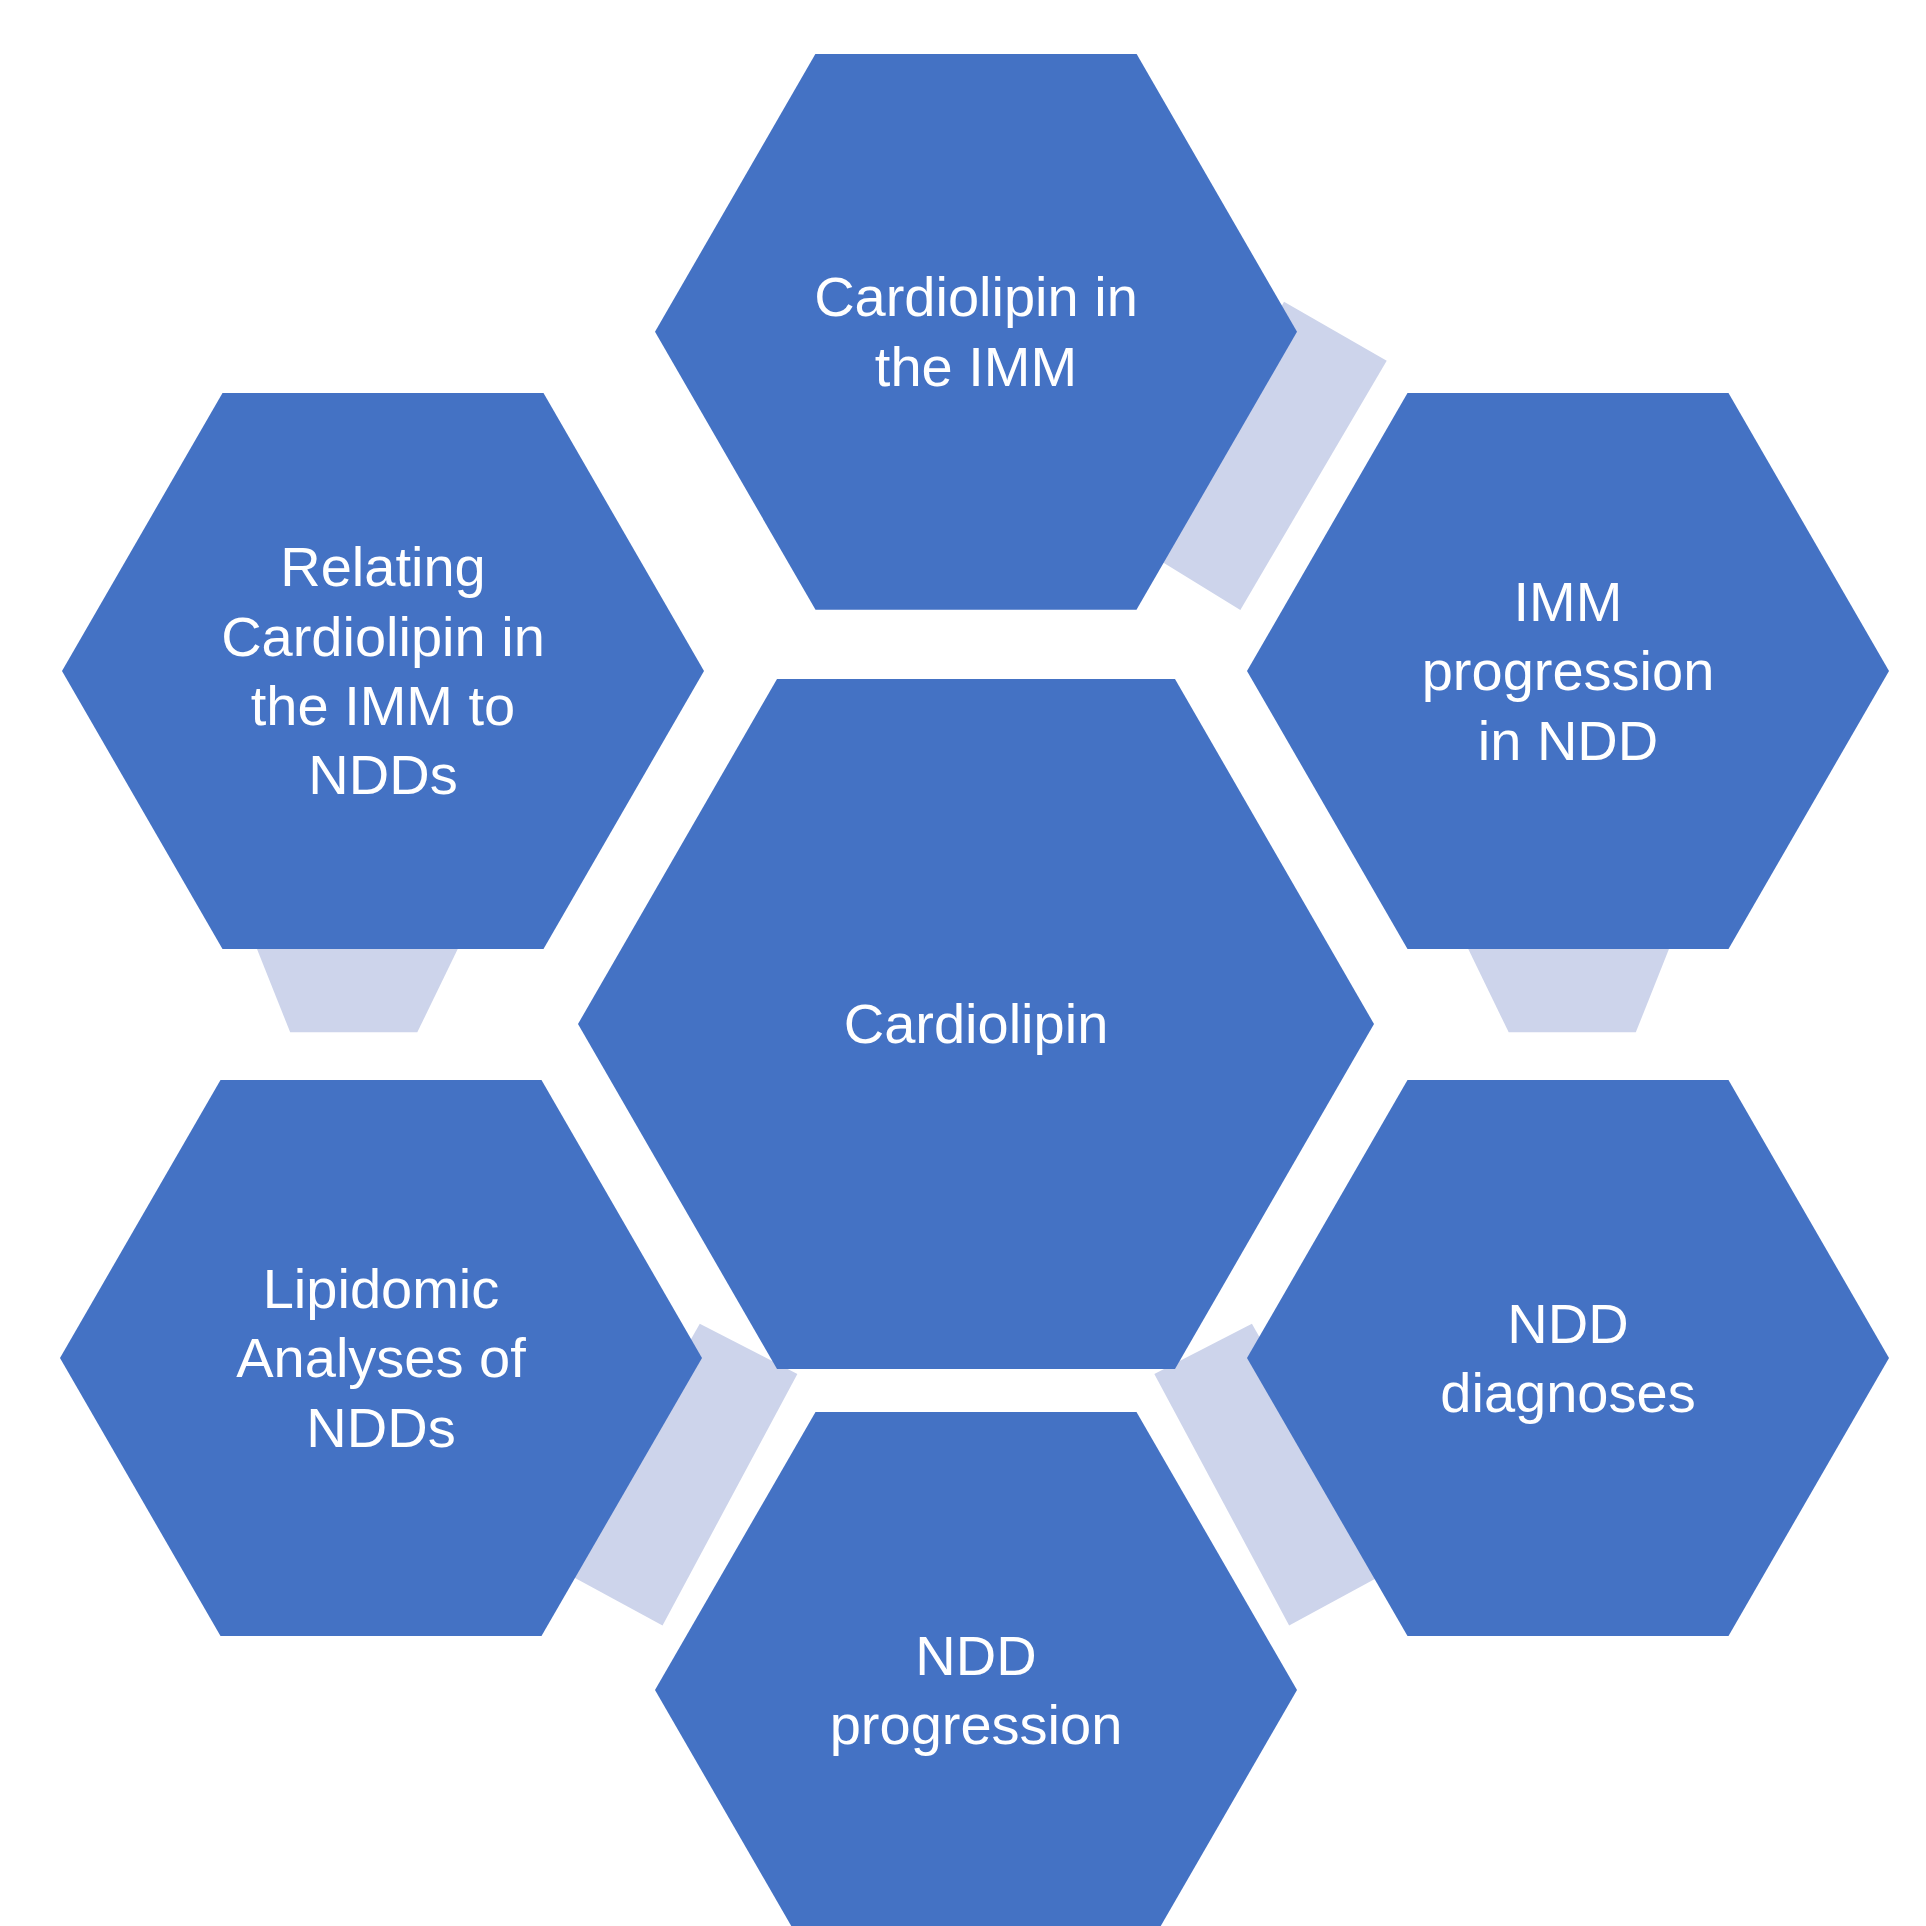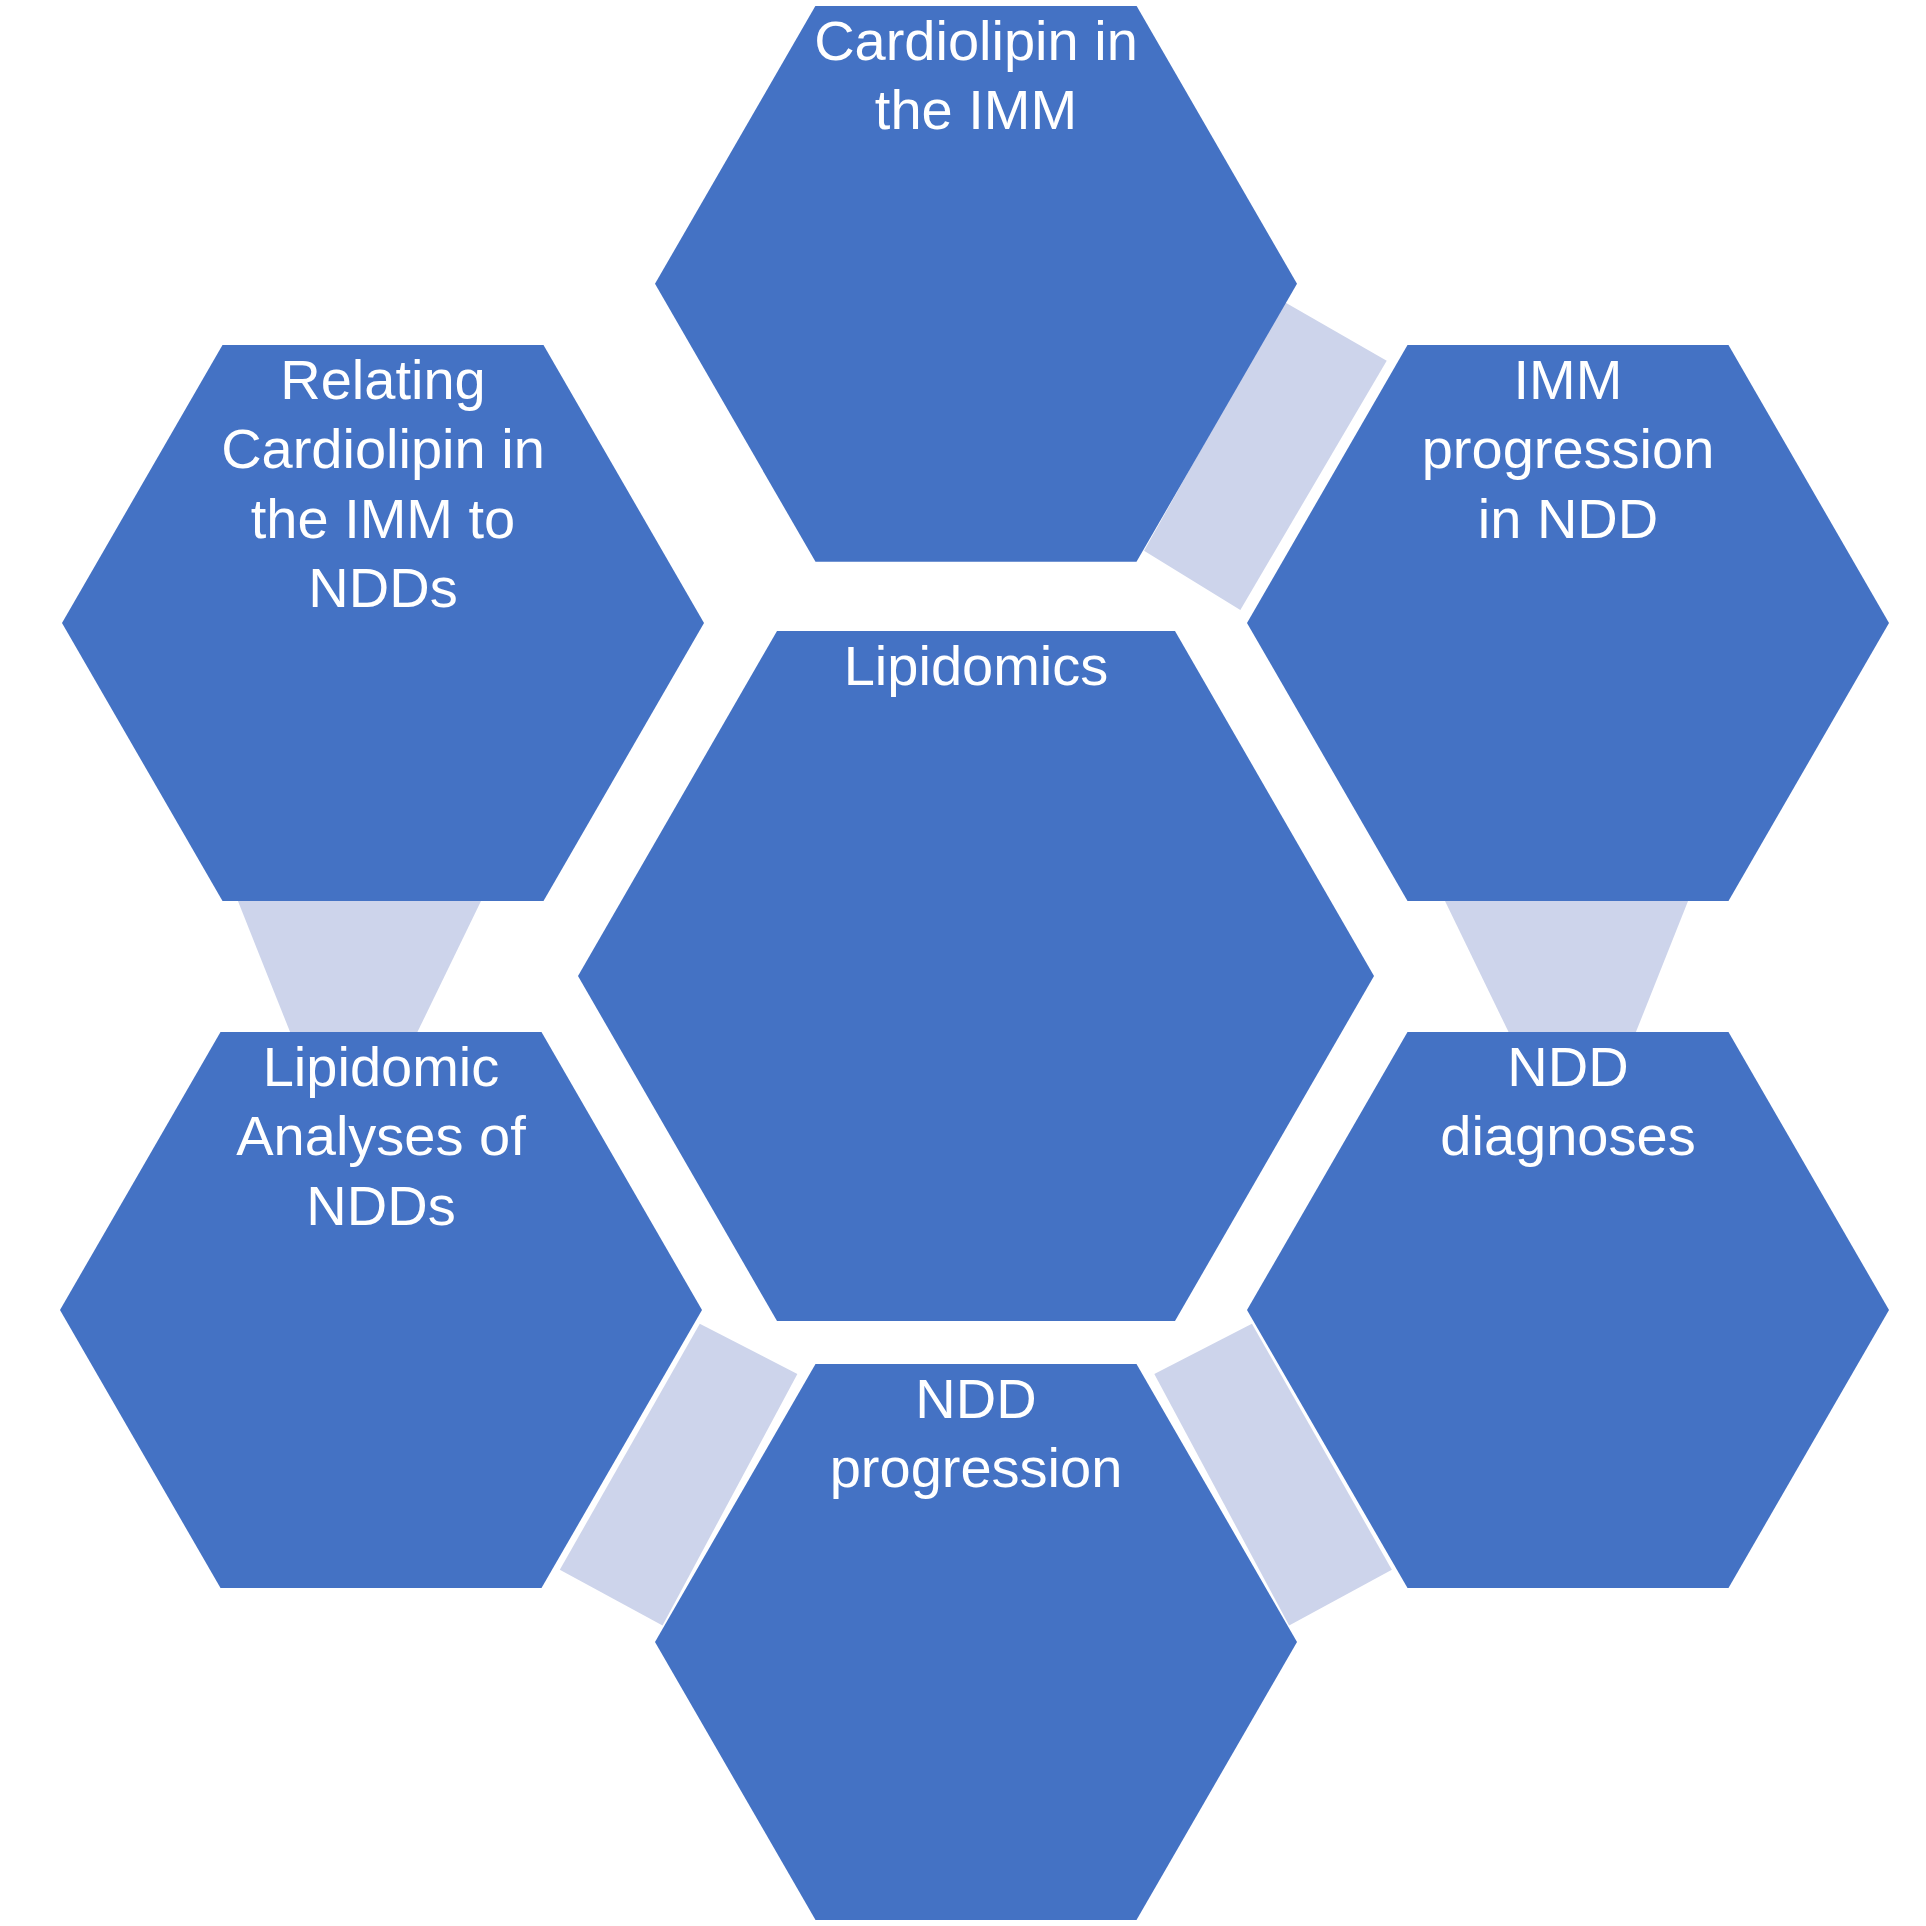--- a/index.html
+++ b/index.html
@@ -27,21 +27,23 @@
     width: 1926px; height: 1926px;
   }
   #connector-layer polygon { fill: var(--connector); }
   .hex {
     position: absolute;
     width: 642px;
     height: 556px;
     background: var(--hexagon);
     clip-path: polygon(25% 0%, 75% 0%, 100% 50%, 75% 100%, 25% 100%, 0% 50%);
     display: flex;
+    align-items: center;
     justify-content: center;
+    margin-top: 48px;
   }
   .hex-label {
     color: var(--text);
     font-size: 56px;
     line-height: 1.24;
     text-align: center;
     white-space: pre-line;
     max-width: 86%;
   }
   .hex--center      { width: 796px; height: 690px; left: 578px;  top: 631px;  }
@@ -93,17 +95,17 @@
   </div>
 
   <div class="hex hex--upper-left">
     <span class="hex-label">Relating
 Cardiolipin in
 the IMM to
 NDDs</span>
   </div>
 
   <div class="hex hex--center">
-    <span class="hex-label">Lipidomics</span>
+    <span class="hex-label">Cardiolipin</span>
   </div>
 
 </div>
 
 
 </body></html>

